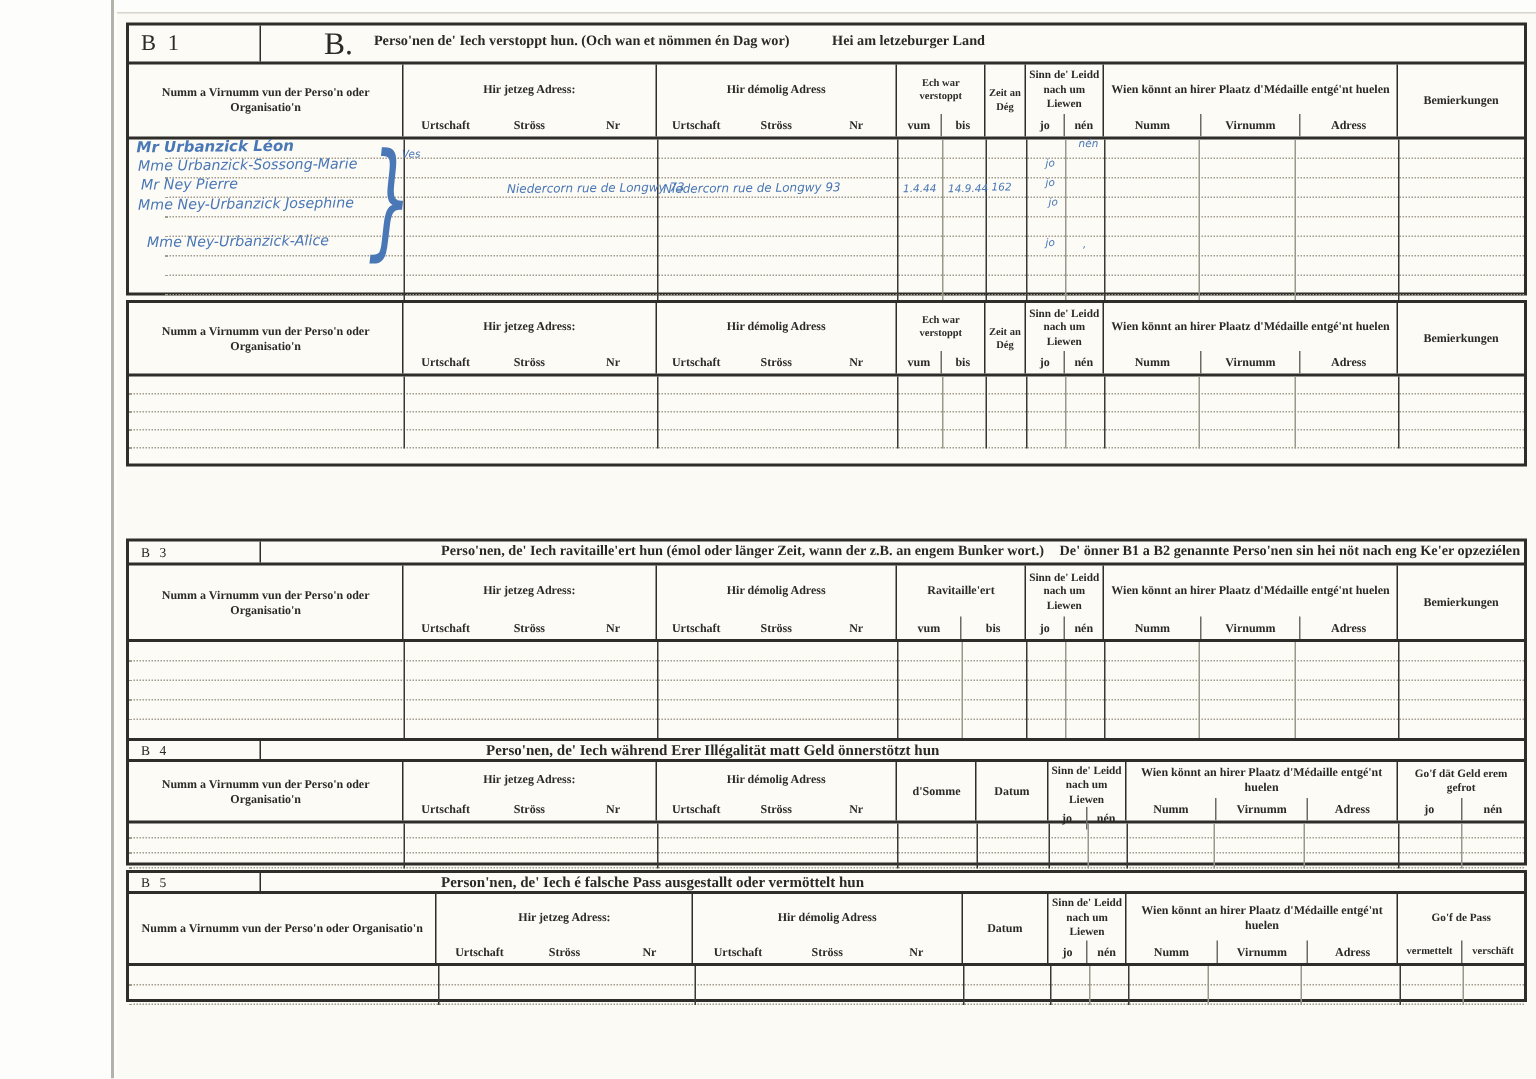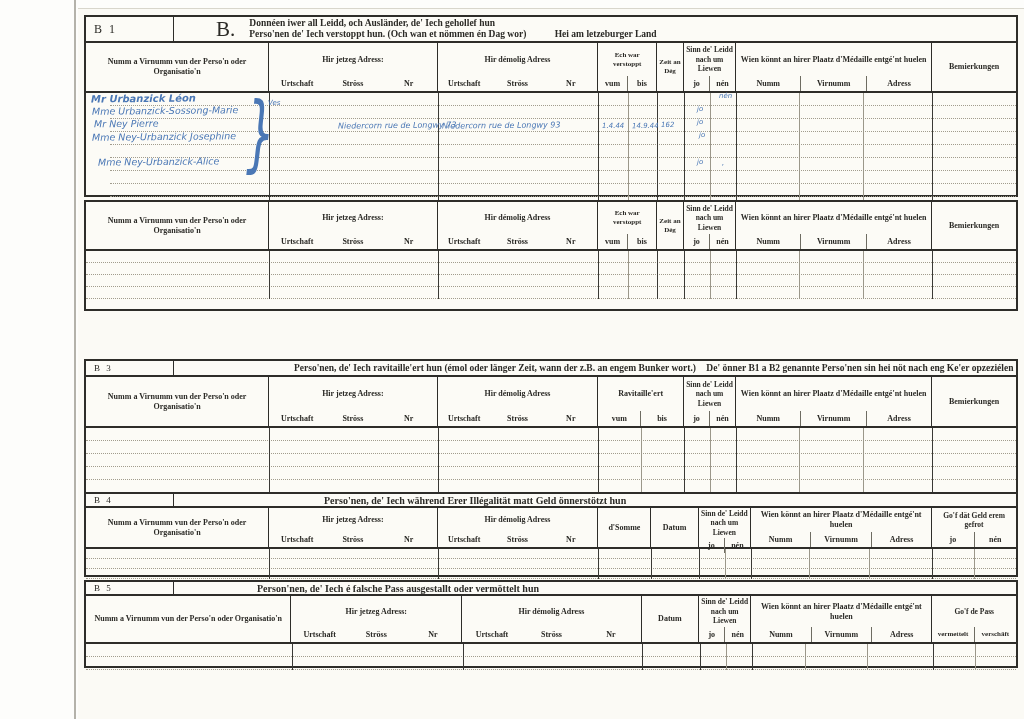--- a/index.html
+++ b/index.html
@@ -5,21 +5,21 @@
   html,body{margin:0;padding:0;}
   .screen{position:relative;width:1024px;height:719px;background:#fdfdfb;overflow:hidden;
           font-family:"Liberation Serif", serif;color:#2b2a26;}
   .page{position:absolute;left:78px;top:8px;right:0;bottom:0;background:#fbfaf5;
         border-top:1px solid #d8d6cc;}
   .fold{position:absolute;left:74px;top:0;width:2px;height:719px;background:#b4b2aa;}
 
   
   .tbl{position:absolute;left:6px;width:934px;border:2px solid #2e2d29;background:#fcfbf6;box-sizing:border-box;}
   .band{position:relative;display:flex;align-items:center;border-bottom:2px solid #2e2d29;box-sizing:border-box;}
-  .band-label{font-size:12px;letter-spacing:2px;padding-left:8px;width:88px;box-sizing:border-box;
+  .band-label{font-size:15px;letter-spacing:2px;padding-left:8px;width:88px;box-sizing:border-box;
               border-right:1px solid #2e2d29;align-self:stretch;display:flex;align-items:center;}
   .band-title{font-weight:bold;font-size:10px;white-space:nowrap;}
   .bigB{font-size:21px;font-weight:normal;margin:0 14px 0 42px;line-height:1;}
 
   .hdr{display:flex;border-bottom:2px solid #2e2d29;box-sizing:border-box;align-items:stretch;}
   .hcell{border-right:1px solid #2e2d29;display:flex;flex-direction:column;box-sizing:border-box;min-width:0;font-weight:bold;}
   .hcell:last-child{border-right:none;}
   .hlabel{flex:1;display:flex;align-items:center;justify-content:center;text-align:center;
           font-size:8px;line-height:1.25;padding:1px 2px;}
   .hsub{display:flex;height:15px;align-items:center;}
@@ -54,21 +54,20 @@
 
 <div class="screen">
   <div class="fold"></div>
   <div class="page">
 
     <div class="tbl" style="top:6px;height:182px;">
       <div class="band" style="height:26px;">
         <div class="band-label">B 1</div>
         <div class="bigB">B.</div>
         <div style="font-size:9.5px;font-weight:bold;line-height:1.2;">
-          <div>Donnéen iwer all Leidd, och Ausländer, de' Iech gehollef hun</div>
           <div>
             <span>Perso'nen de' Iech verstoppt hun. (Och wan et nömmen én Dag wor)</span>
             <span style="margin-left:26px;">Hei am letzeburger Land</span>
           </div>
         </div>
       </div>
       <div class="hdr" style="height:50px;">
         <div class="hcell w-name">
             <div class="hlabel">Numm a Virnumm vun der Perso'n oder Organisatio'n</div>
           </div>
@@ -372,21 +371,21 @@
         <div class="vl light" style="left:77.7%"></div>
         <div class="vl light" style="left:84.2%"></div>
         <div class="vl" style="left:91%"></div>
         <div class="vl light" style="left:95.5%"></div>
       </div>
     </div>
 
     <div class="tbl" style="top:571px;height:88px;">
       <div class="band" style="height:14px;">
         <div class="band-label" style="font-size:9px;">B 5</div>
-        <div class="band-title" style="margin-left:83px;">Person'nen, de' Iech é falsche Pass ausgestallt oder vermöttelt hun</div>
+        <div class="band-title" style="margin-left:120px;">Person'nen, de' Iech é falsche Pass ausgestallt oder vermöttelt hun</div>
       </div>
       <div class="hdr" style="height:48px;">
         <div class="hcell w-name5">
             <div class="hlabel">Numm a Virnumm vun der Perso'n oder Organisatio'n</div>
           </div>
         <div class="hcell w-jet5">
           <div class="hlabel">Hir jetzeg Adress:</div>
           <div class="hsub">
             <div>Urtschaft</div>
             <div>Ströss</div>

